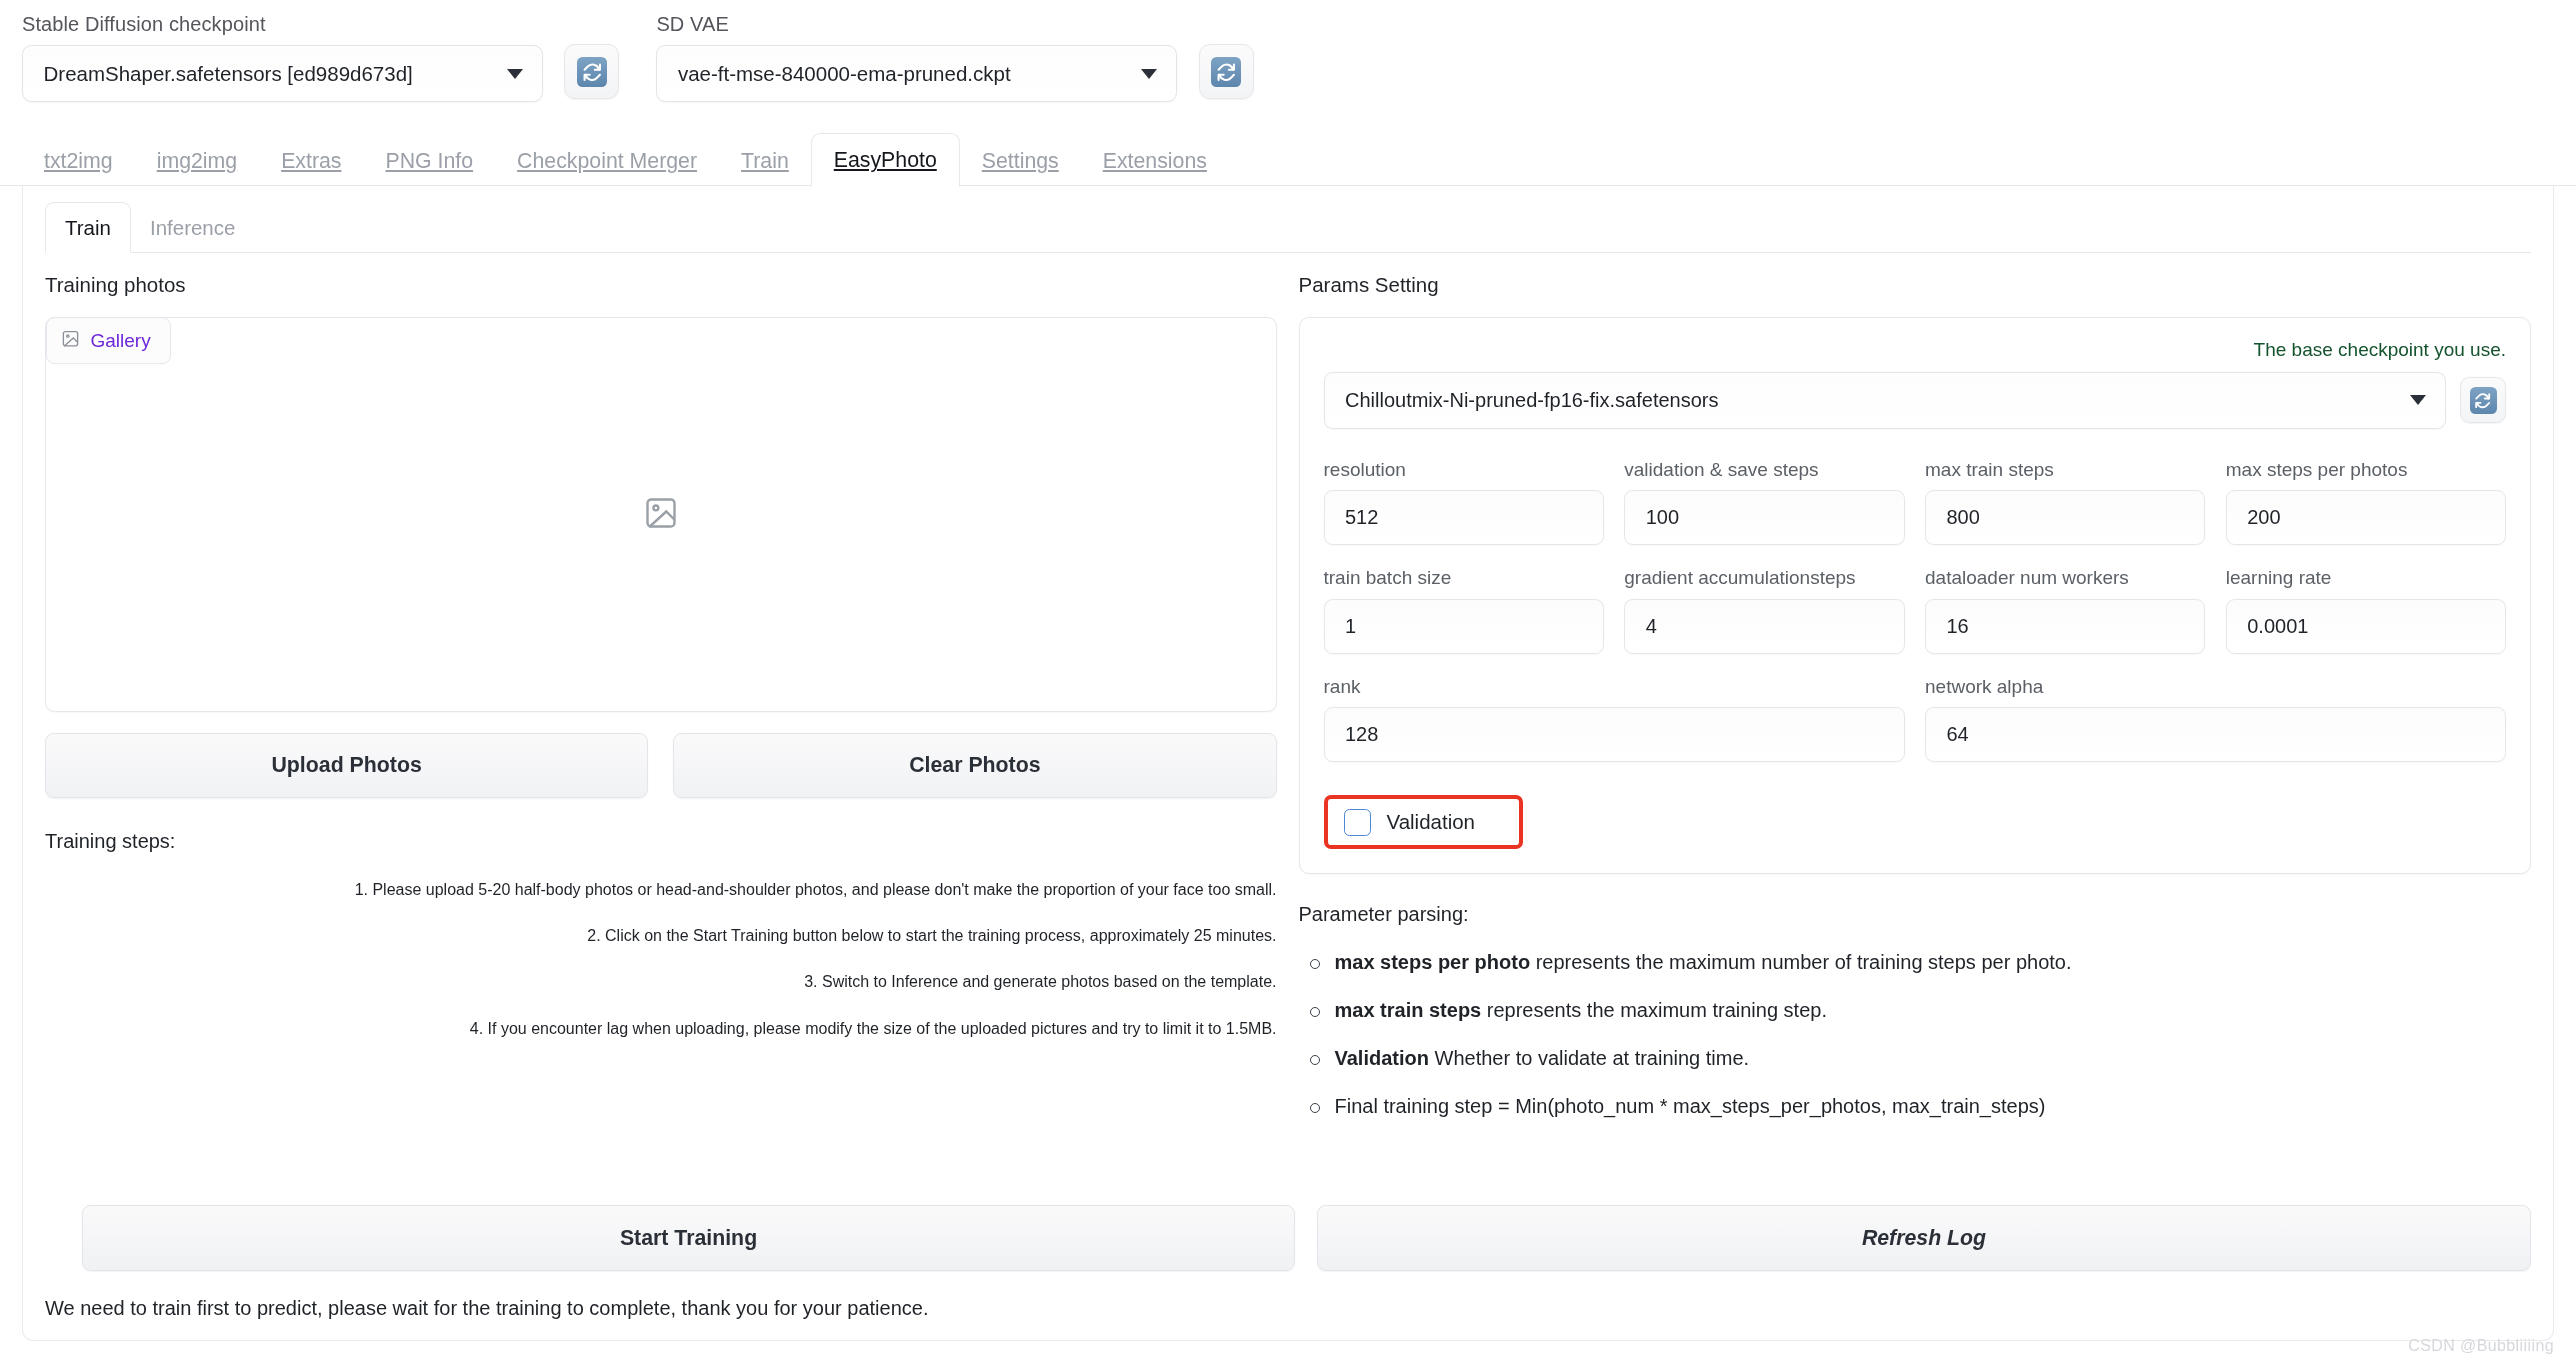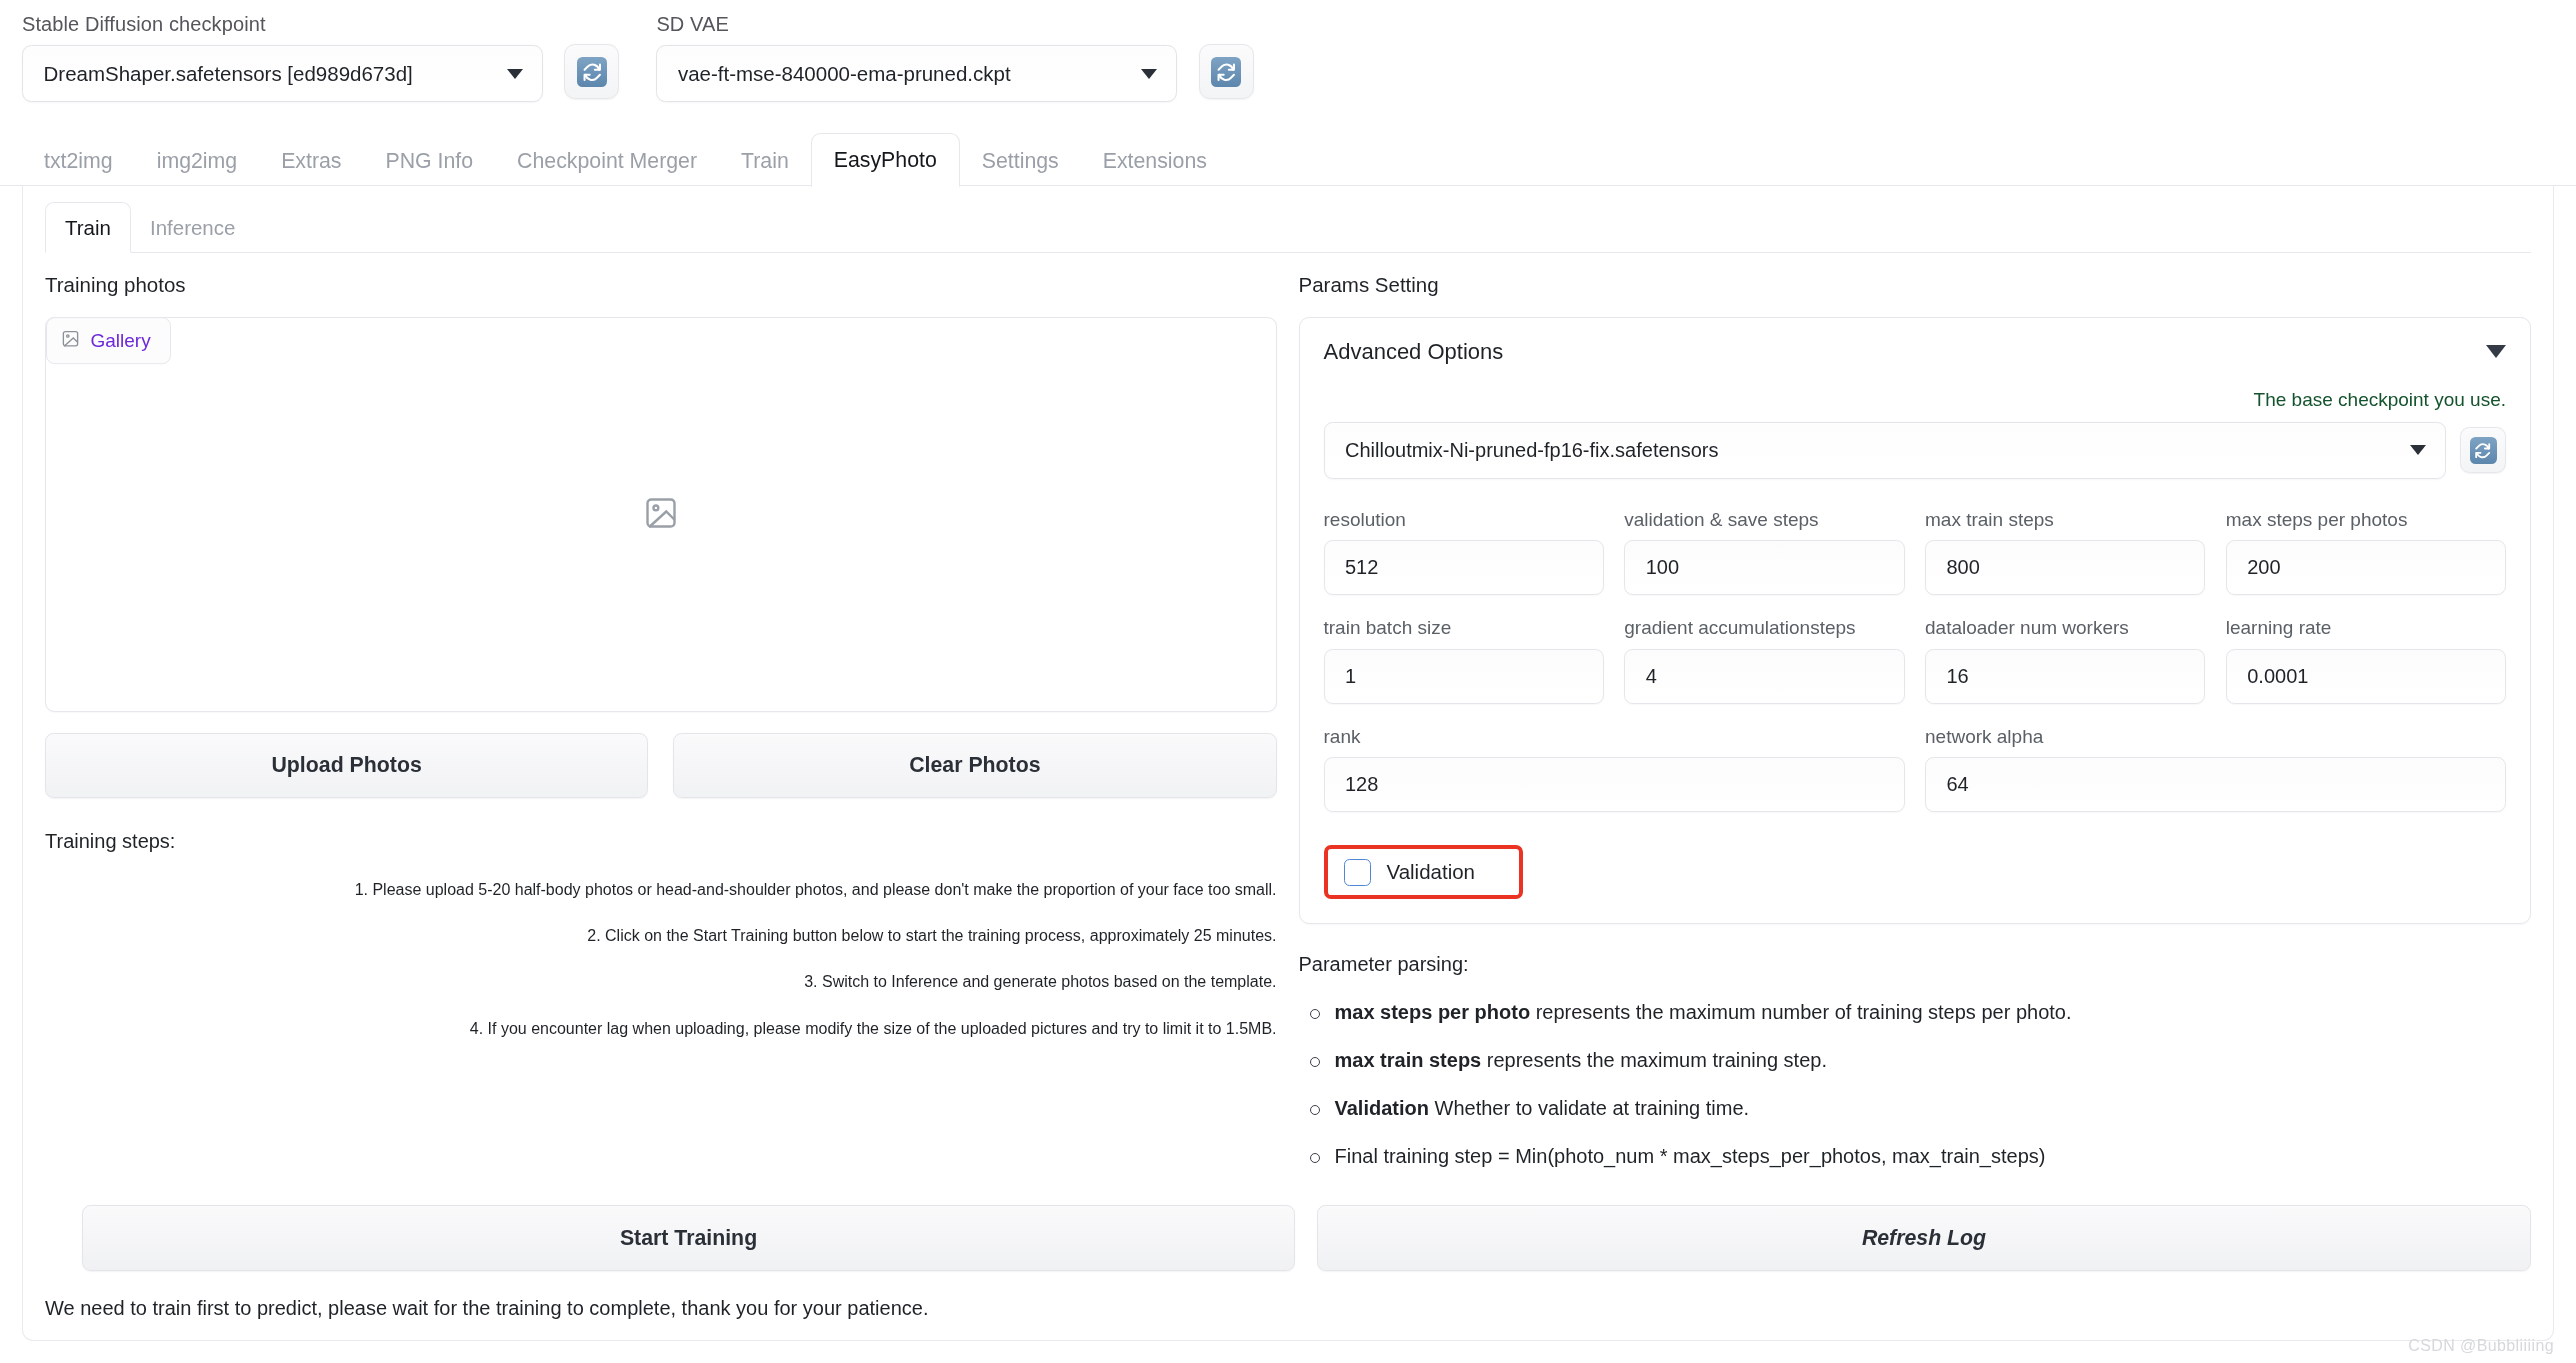--- a/index.html
+++ b/index.html
@@ -89,20 +89,21 @@
     background: #e7e8ec;
   }
   .tab {
     font-size: 21.3px;
     color: #9ba0a8;
     padding: 0 22px 14.2px 22px;
     line-height: 1;
     position: relative;
     z-index: 2;
     white-space: nowrap;
+    text-decoration: underline;
   }
   .tab.active {
     color: #14171c;
     background: #ffffff;
     border: 0.8px solid #e7e8ec;
     border-bottom: 0.8px solid #ffffff;
     border-radius: 9.5px 9.5px 0 0;
     padding-top: 16px;
     margin-bottom: -0.8px;
   }
@@ -439,24 +440,20 @@
         <div class="step-line">3. Switch to Inference and generate photos based on the template.</div>
         <div class="step-line">4. If you encounter lag when uploading, please modify the size of the uploaded pictures and try to limit it to 1.5MB.</div>
       </div>
 
       <div class="col-right">
 
         <div class="section-title">Params Setting</div>
 
         <div class="adv-card">
 
-          <div class="adv-head">
-            <div class="adv-title">Advanced Options</div>
-            <div class="tri-down"></div>
-          </div>
 
           <div class="hint">The base checkpoint you use.</div>
 
           <div class="ckpt-row">
             <div class="ckpt-dd">
               <span>Chilloutmix-Ni-pruned-fp16-fix.safetensors</span>
               <span class="caret"></span>
             </div>
             <div class="ckpt-refresh">
               <span class="refresh-glyph">

